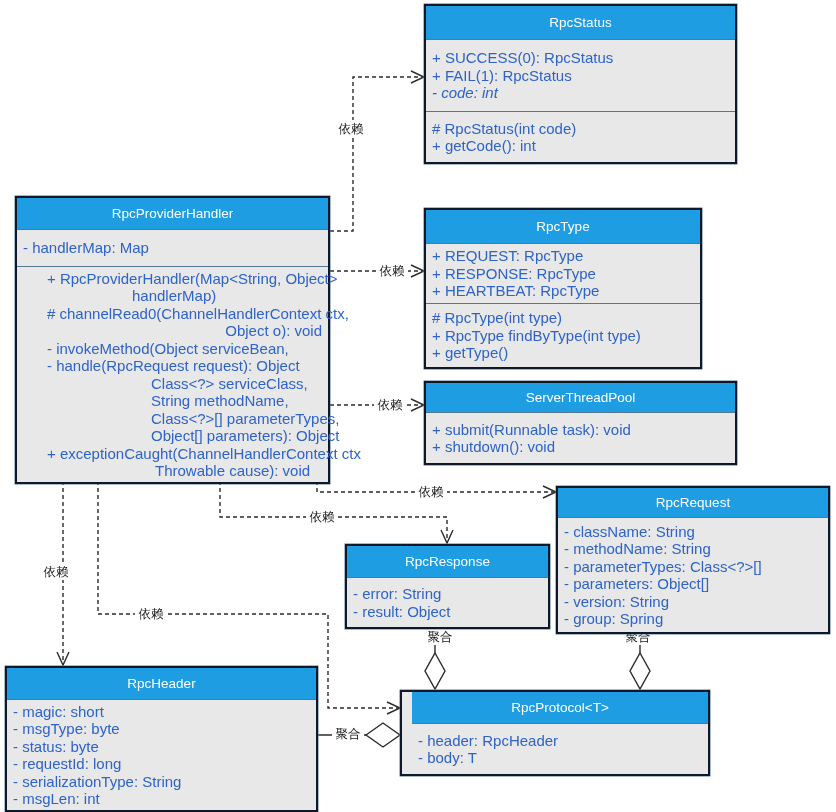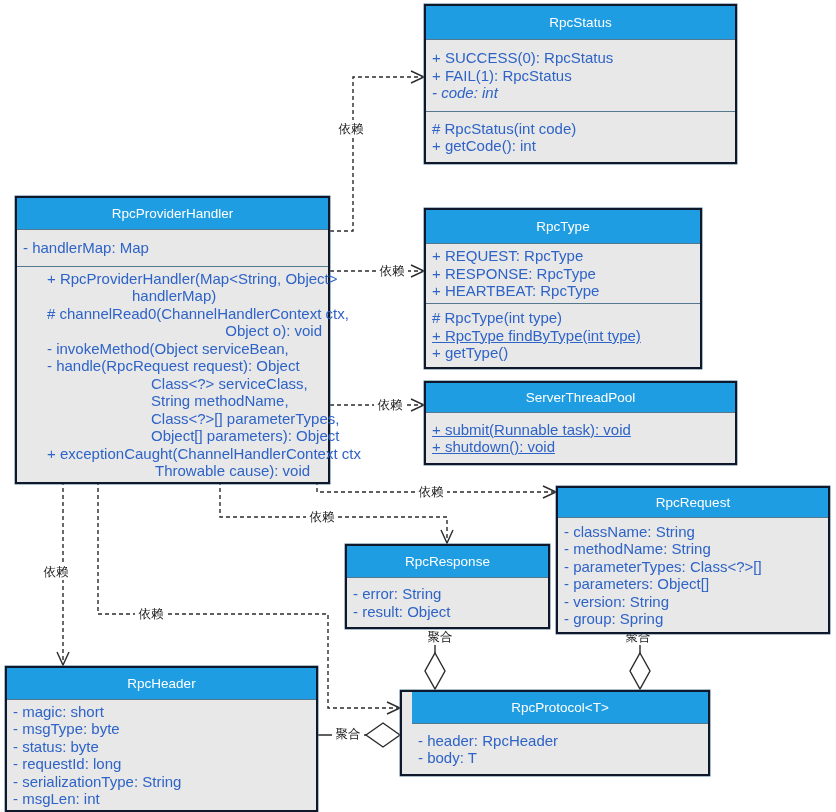--- a/index.html
+++ b/index.html
@@ -7,21 +7,21 @@
   #canvas{position:relative;width:836px;height:812px;}
   .uml-class{position:absolute;box-sizing:border-box;border:2px solid #0f172a;background:#E8E8E8;
     box-shadow:0 0 0 0.5px #54788F;}
   .uml-title{box-sizing:border-box;display:flex;align-items:center;justify-content:center;
     background:#1E9DE2;color:#ffffff;font-size:13.5px;border-bottom:1px solid #54788F;}
   .uml-section{box-sizing:border-box;display:flex;flex-direction:column;justify-content:center;
     padding:0 6px;border-bottom:1px solid #54788F;background:#E8E8E8;}
   .uml-section:last-child{border-bottom:none;}
   .member{color:#2E63C7;font-size:15px;line-height:17.5px;white-space:pre;}
   .member.italic{font-style:italic;}
-  .member.underline{text-decoration:underline;}
+  .member.underline{}
   #wires{position:absolute;left:0;top:0;width:836px;height:812px;pointer-events:none;}
 </style>
 </head>
 <body>
 
 <div id="canvas">
   <svg id="wires" xmlns="http://www.w3.org/2000/svg" viewBox="0 0 836 812" width="836" height="812">
       <g>
         <polyline points="330,231 353,231 353,77 422,77" fill="none" stroke="#2B2B2B" stroke-width="1.4" stroke-dasharray="4,3"></polyline>
         <path d="M 411,71 L 424,77 L 411,83" fill="none" stroke="#2B2B2B" stroke-width="1.4"></path>

